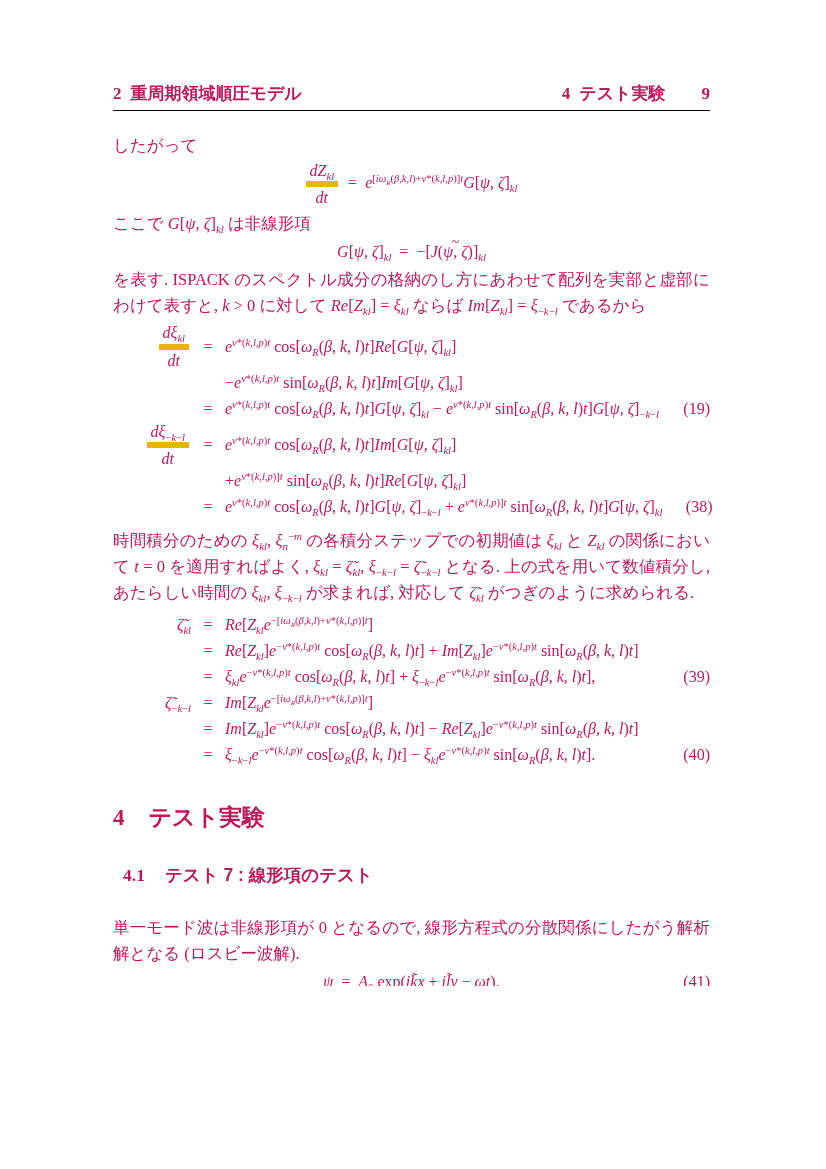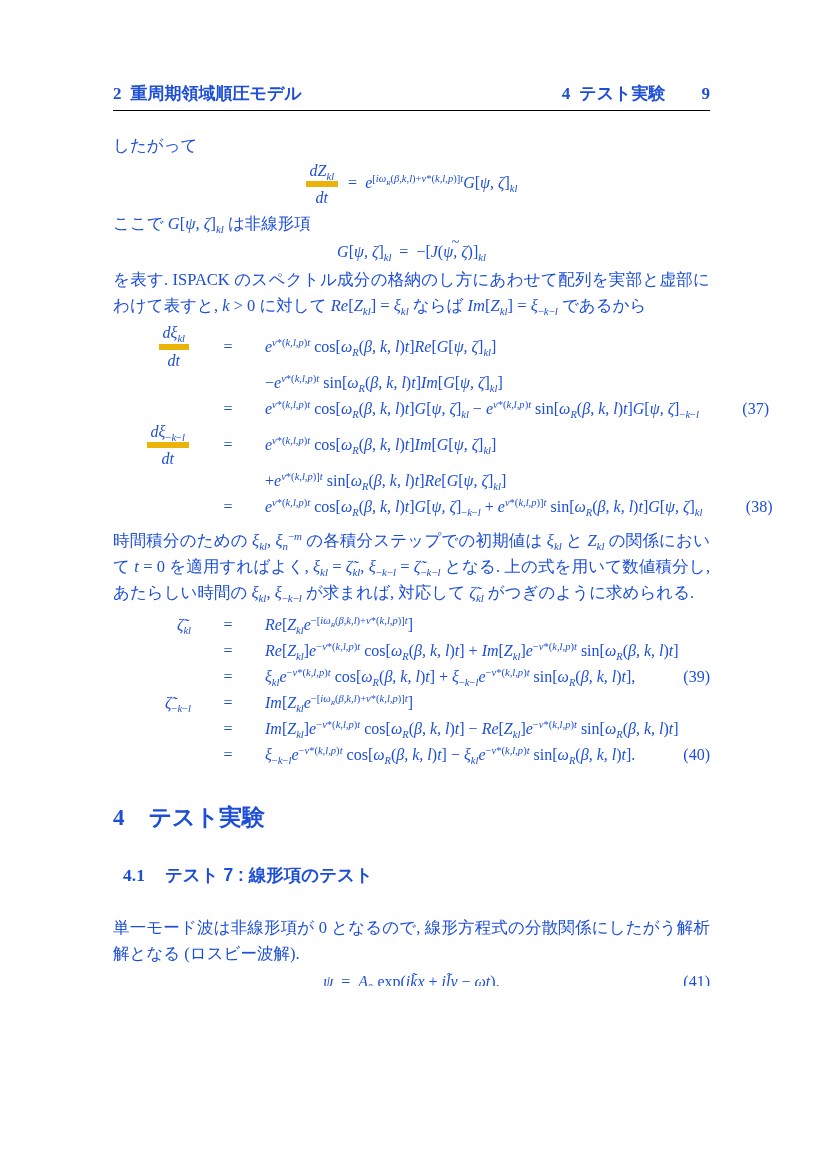--- a/index.html
+++ b/index.html
@@ -1,37 +1,37 @@
 <!DOCTYPE html>
 <html><head>
 <meta charset="utf-8">
 <style>
   html,body{margin:0;padding:0;background:#ffffff;}
   .page{
-    width:826px;height:986px;position:relative;background:#fff;color:#1d4ed8;
+    width:826px;height:986px;position:relative;background:#fff;color:#be185d;
     font-family:"Liberation Serif","DejaVu Serif",serif;overflow:hidden;
   }
   .content{position:absolute;left:113px;width:597px;top:0;}
   
   .header{display:flex;justify-content:space-between;align-items:baseline;
     padding-top:82px;font-size:17px;font-weight:bold;}
   .gothic{font-family:"Liberation Sans","DejaVu Sans",sans-serif;}
   .hd-right{display:flex;align-items:baseline;}
   .hd-page{margin-left:36px;}
   .hd-num{margin-right:9px;}
   .hrule{border-top:1px solid #000;margin-top:5px;height:0;}
   
   .para{font-size:16.5px;line-height:26px;text-align:justify;}
   .mt22{margin-top:22px;} .mt8{margin-top:8px;}
   .mt6{margin-top:6px;font-family:Liberation Serif, serif;} .mt4{margin-top:4px;} .mt28{margin-top:28px;}
   
   .eq{font-size:16px;}
   .eqcenter{text-align:center;margin:6px 0;}
   .eqcenter.tall{margin:2px 0 2px;}
-  .eqrow{display:grid;grid-template-columns:78px 34px 1fr 50px;align-items:center;min-height:26px;gap:20px;}
+  .eqrow{display:grid;grid-template-columns:78px 34px 1fr 50px;align-items:center;min-height:26px;}
   .eqrow .lhs{text-align:right;justify-self:end;white-space:nowrap;}
   .eqrow .rel{text-align:center;}
   .eqrow .rhs{white-space:nowrap;overflow:visible;}
   .eqrow .num{text-align:right;white-space:nowrap;}
   .eqnum-inline{position:absolute;right:0;}
   .eqwrap{position:relative;}
   i{font-style:italic;}
   sup,sub{font-size:66%;line-height:0;}
   .sp{padding:0 8px;}
   .fr{display:inline-flex;flex-direction:column;align-items:center;vertical-align:middle;
@@ -93,21 +93,21 @@
       <div class="eqrow">
         <span class="lhs"></span>
         <span class="rel"></span>
         <span class="rhs">−<i>e</i><sup><i>ν</i>*(<i>k,l,p</i>)<i>t</i></sup> sin[<i>ω<sub>R</sub></i>(<i>β, k, l</i>)<i>t</i>]<i>Im</i>[<i>G</i>[<i>ψ, ζ</i>]<sub><i>kl</i></sub>]</span>
         <span class="num"></span>
       </div>
       <div class="eqrow">
         <span class="lhs"></span>
         <span class="rel">=</span>
         <span class="rhs"><i>e</i><sup><i>ν</i>*(<i>k,l,p</i>)<i>t</i></sup> cos[<i>ω<sub>R</sub></i>(<i>β, k, l</i>)<i>t</i>]<i>G</i>[<i>ψ, ζ</i>]<sub><i>kl</i></sub> − <i>e</i><sup><i>ν</i>*(<i>k,l,p</i>)<i>t</i></sup> sin[<i>ω<sub>R</sub></i>(<i>β, k, l</i>)<i>t</i>]<i>G</i>[<i>ψ, ζ</i>]<sub>−<i>k</i>−<i>l</i></sub></span>
-        <span class="num">(37)</span>
+        <span class="num">(19)</span>
       </div>
     </div>
 
     <div class="eq">
       <div class="eqrow">
         <span class="lhs"><span class="fr">
               <span class="ft"><i>dξ</i><sub>−<i>k</i>−<i>l</i></sub></span>
               <span class="fb"><i>dt</i></span>
             </span></span>
         <span class="rel">=</span>

